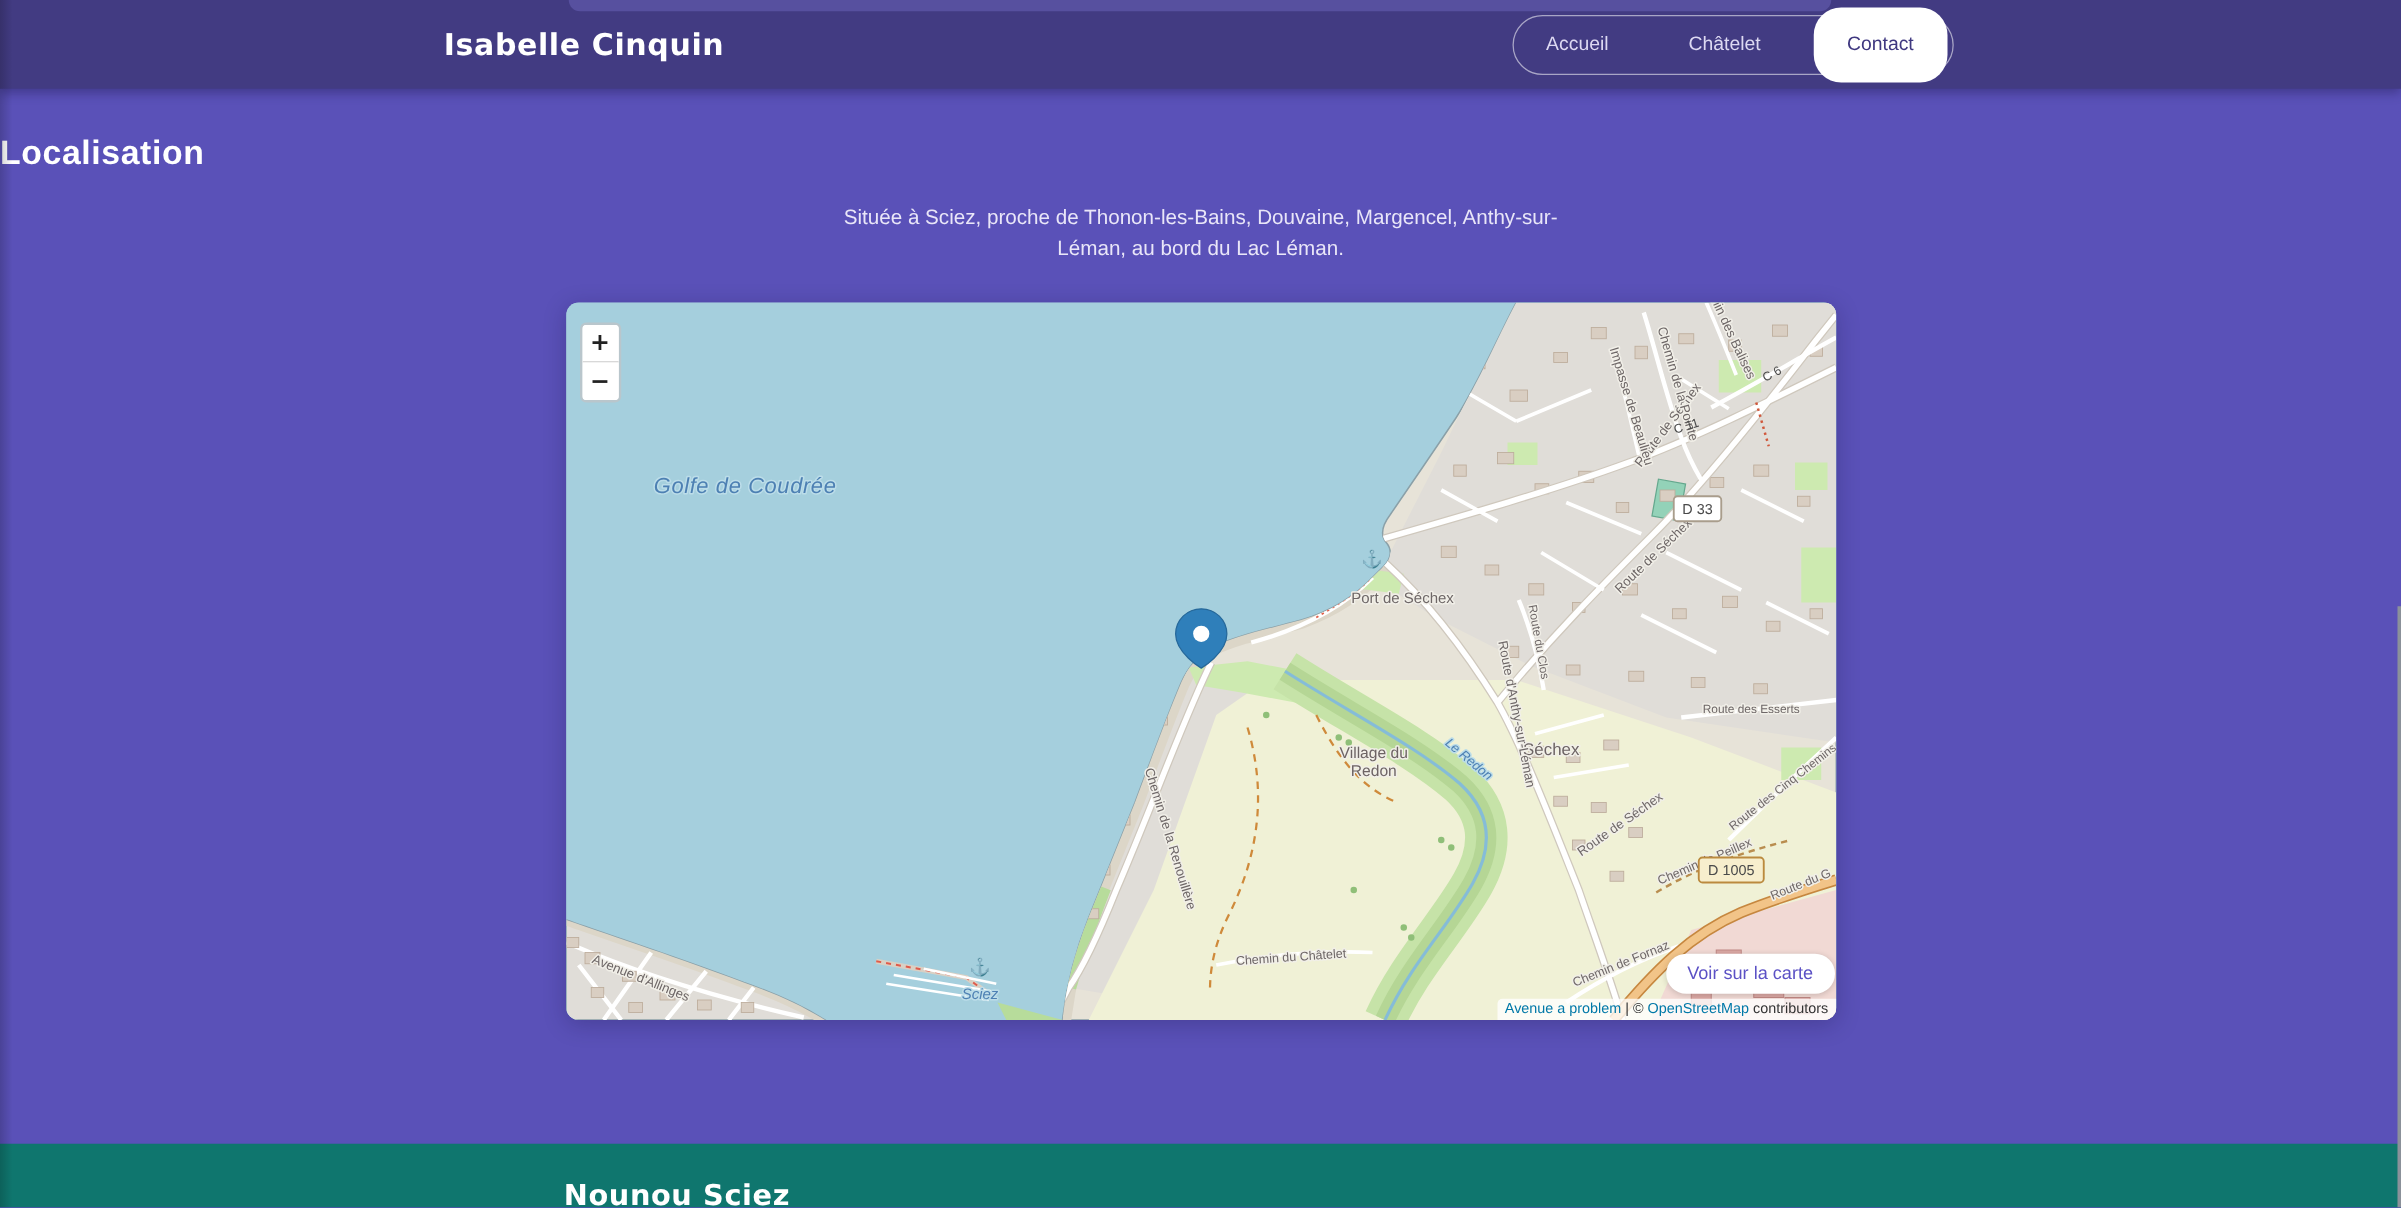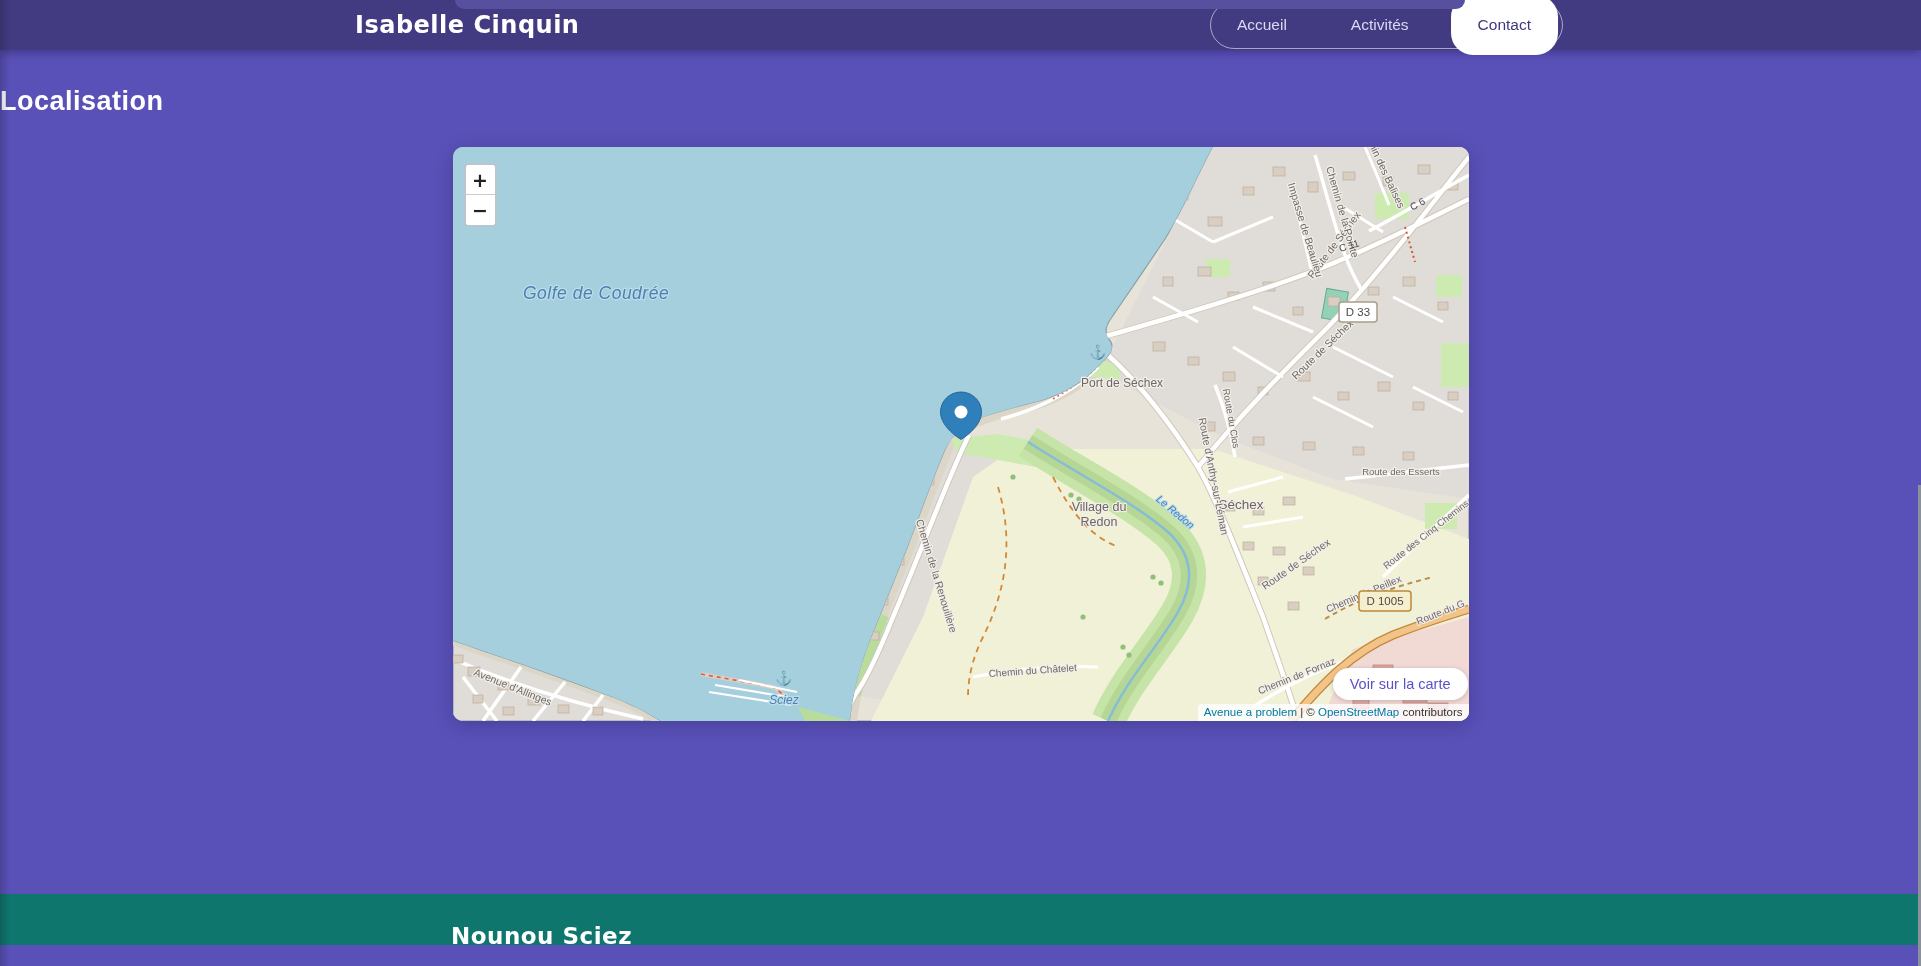--- a/index.html
+++ b/index.html
@@ -2,21 +2,21 @@
 <html><head>
 <meta charset="utf-8">
 <style>
   * { margin:0; padding:0; box-sizing:border-box; }
   html,body { width:1921px; height:966px; overflow:hidden; }
   body { font-family:"Liberation Sans", sans-serif; background:#5a51b8; position:relative; }
 
   
   .top-peek { position:absolute; top:0; left:455px; width:1010px; height:9px;
               background:#57509f; border-radius:0 0 10px 10px; z-index:3; }
-  header { position:relative; height:50px; background:#423b82;
+  header { position:relative; height:71px; background:#423b82;
            box-shadow:0 3px 8px rgba(20,15,60,.35); z-index:2; }
   .brand { position:absolute; left:355px; top:50%; transform:translateY(-50%);
            color:#ffffff; font-weight:bold; font-size:24px; letter-spacing:.5px;
            font-family:"DejaVu Sans", sans-serif; }
   nav.pill { position:absolute; right:358px; top:50%; transform:translateY(-50%);
              display:flex; align-items:center; gap:20px;
              border:1.5px solid rgba(255,255,255,.55); border-radius:26px;
              padding:3px 4px; height:48px; }
   .nav-item { color:#ddd9f2; font-size:15.5px; padding:10px 22px; border-radius:22px;
               cursor:pointer; white-space:nowrap; }
@@ -73,27 +73,28 @@
 <body>
 
 <div class="edge-shade"></div>
 <div class="scrollbar"></div>
 <div class="top-peek"></div>
 
 <header>
   <div class="brand">Isabelle Cinquin</div>
   <nav class="pill">
     <div class="nav-item">Accueil</div>
-    <div class="nav-item">Activités</div>
+    <div class="nav-item">Châtelet</div>
     <div class="nav-item active">Contact</div>
   </nav>
 </header>
 
 <main>
   <h1 class="sec-title">Localisation</h1>
+  <p class="sec-sub">Située à Sciez, proche de Thonon-les-Bains, Douvaine, Margencel, Anthy-sur-Léman, au bord du Lac Léman.</p>
 
   <div class="map-card">
     <svg width="1016" height="574" viewBox="0 0 1016 574">
       <defs>
         <clipPath id="landR">
             <path d="M760,0 L1016,0 L1016,574 L397,574 C400,548 406,522 418,492 L455,400 C470,360 481,330 492,304 C498,291 505,284 514,277 C534,267 562,261 588,254 C612,247 630,236 646,219 L654,211 C660,205 661,198 656,192 C651,186 653,178 659,170 C674,148 692,122 712,92 C730,64 745,28 760,0 Z"></path>
           </clipPath>
         <clipPath id="landL">
             <path d="M0,494 C40,508 92,525 142,544 C168,553 188,562 207,574 L0,574 Z"></path>
           </clipPath>

